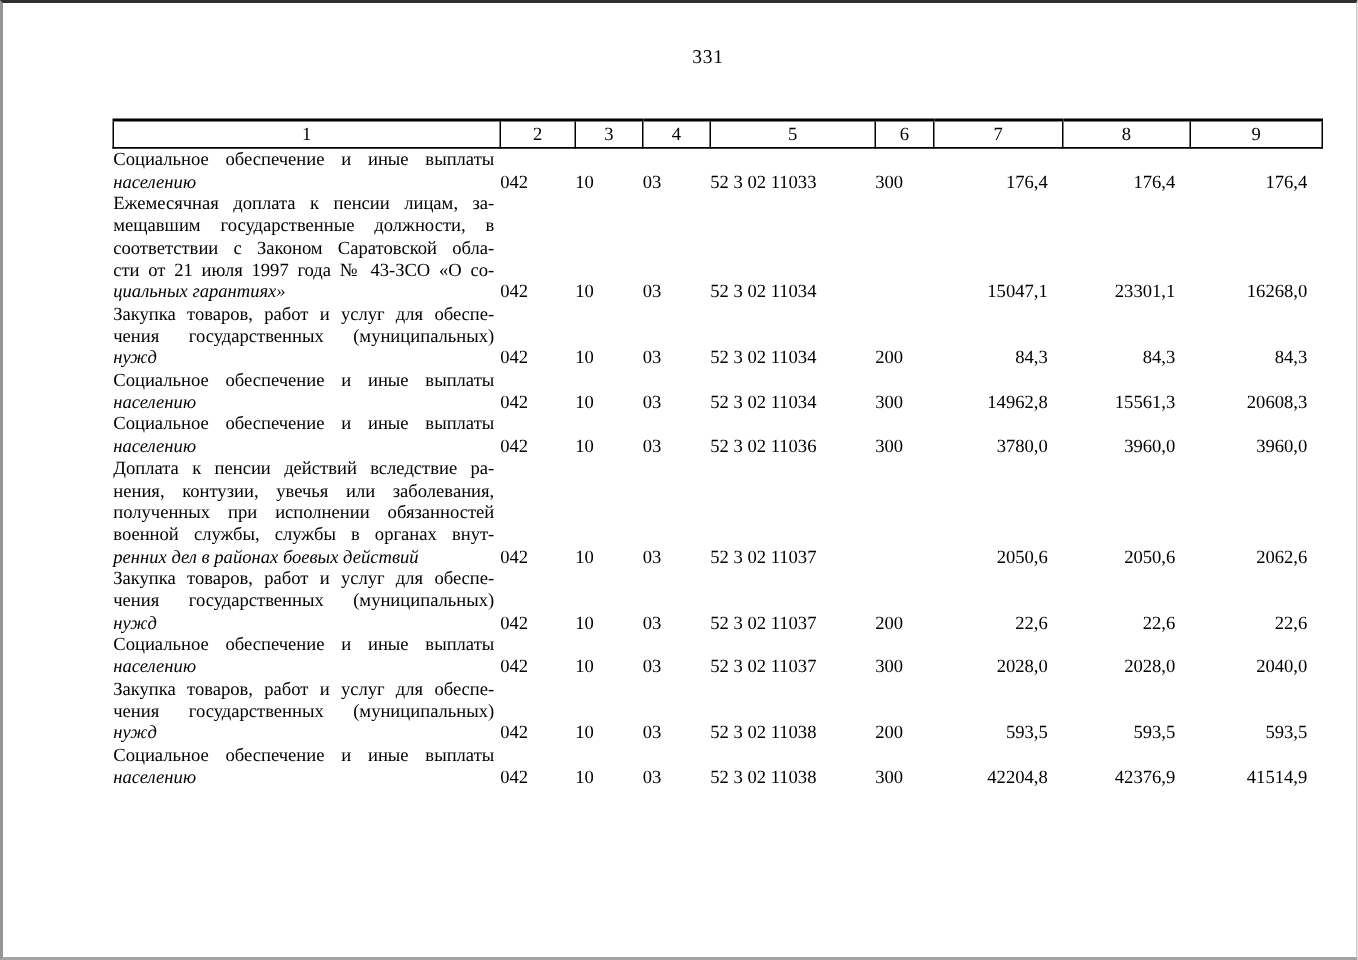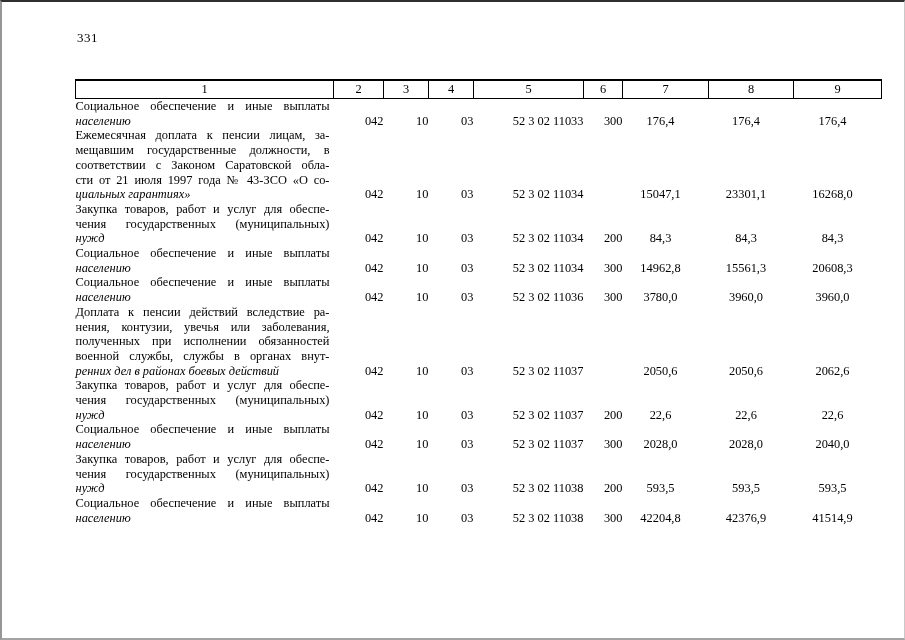--- a/index.html
+++ b/index.html
@@ -15,21 +15,21 @@
     border-left: 2px solid #969696;
     border-right: 1px solid #c9c9c9;
     border-bottom: 2px solid #a3a3a3;
     overflow: hidden;
   }
   .page-number {
     position: absolute;
     top: 28px;
     left: 75px;
     width: 790px;
-    text-align: left;
+    text-align: center;
     font-size: 13px;
     letter-spacing: 0.5px;
   }
   table.budget-table {
     position: absolute;
     left: 73px;
     top: 77px;
     width: 806px;
     border-collapse: collapse;
     table-layout: fixed;
@@ -49,22 +49,22 @@
     padding: 0;
     vertical-align: bottom;
   }
   td.desc { padding-right: 4px; }
   .dline {
     text-align: justify;
     text-align-last: justify;
     white-space: nowrap;
   }
   .dline.last { text-align-last: left; font-style: italic; }
-  td.center { text-align: right; white-space: nowrap; }
-  td.num { text-align: center; padding-right: 10px; white-space: nowrap; }
+  td.center { text-align: left; white-space: nowrap; }
+  td.num { text-align: right; padding-right: 10px; white-space: nowrap; }
 </style>
 </head>
 <body>
 
 <div class="page">
   <div class="page-number">331</div>
 
   <table class="budget-table">
     <colgroup>
       <col style="width:258px">

